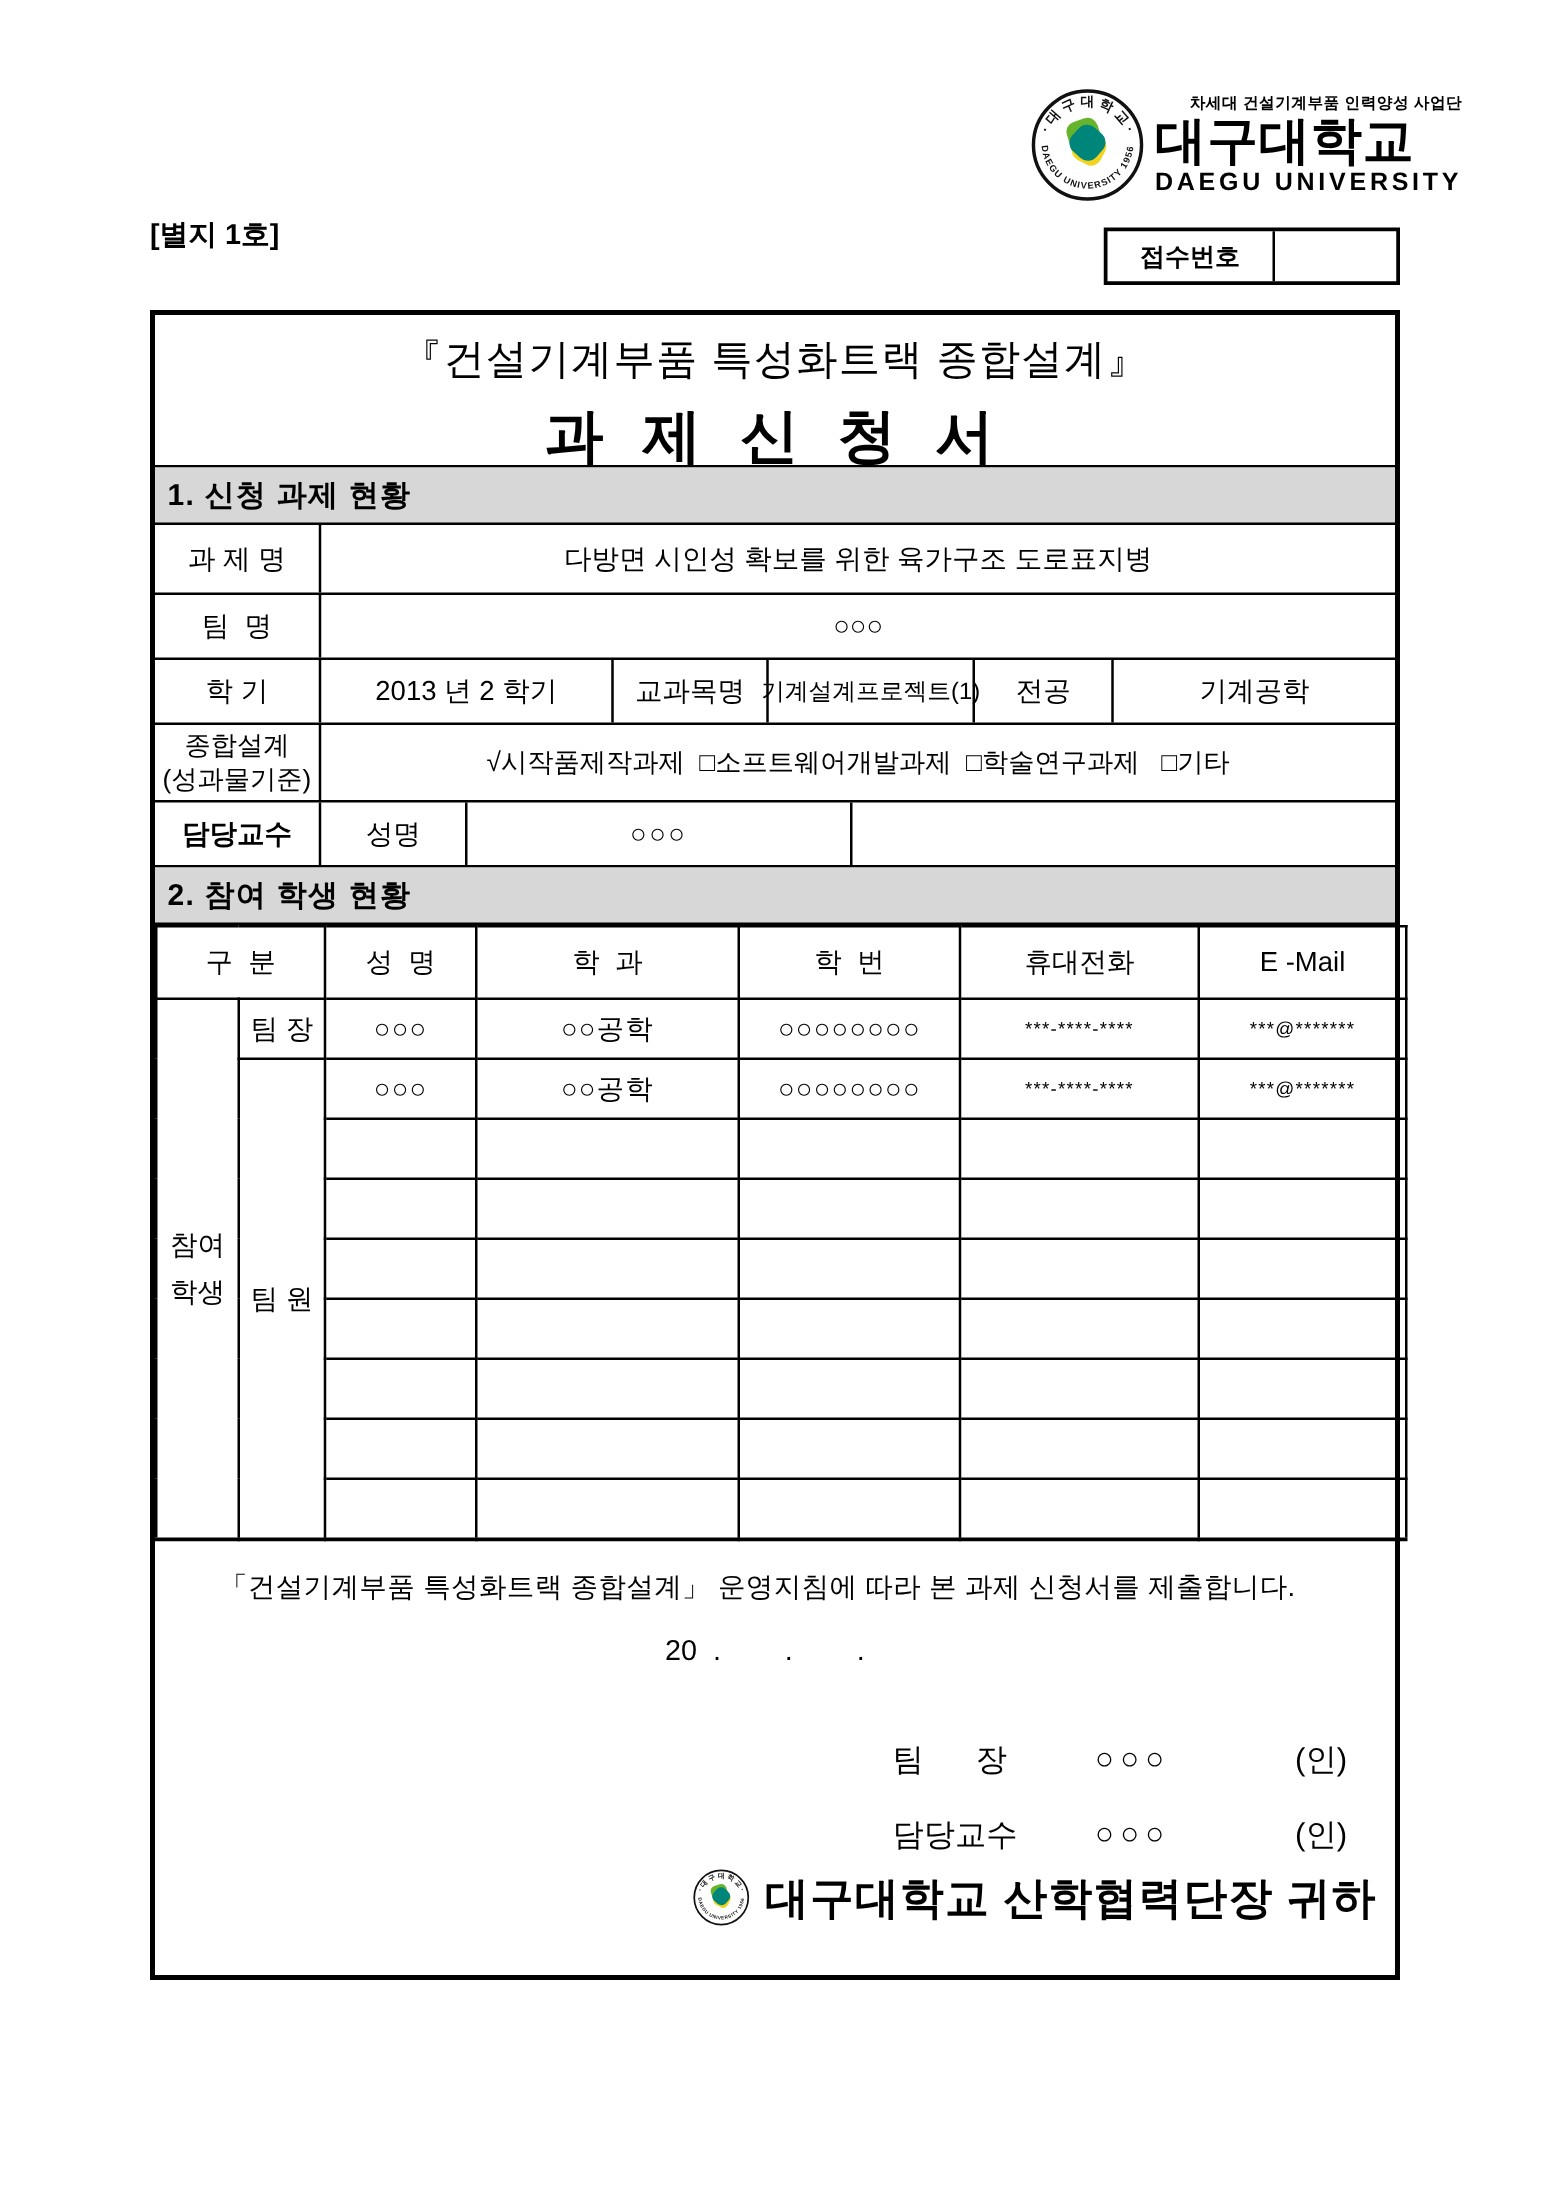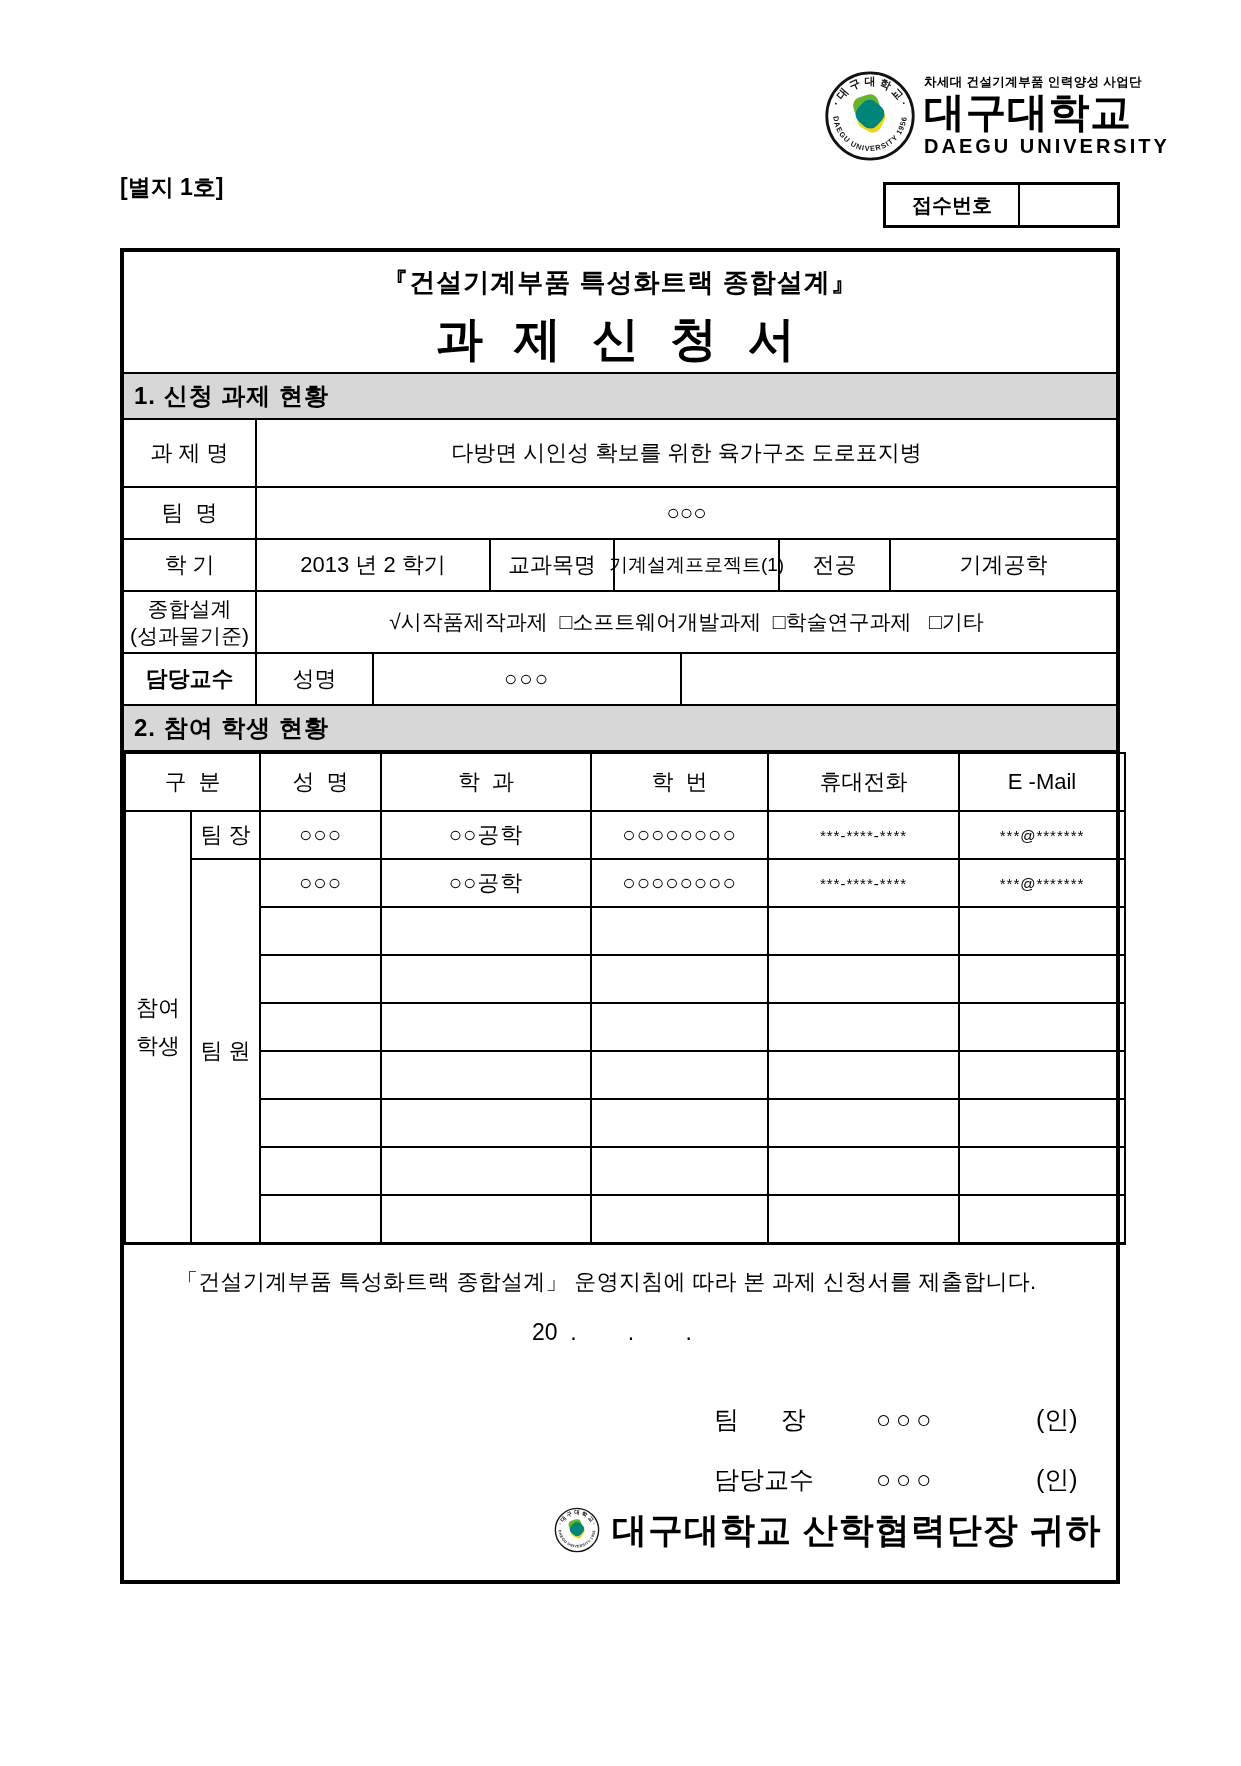--- a/index.html
+++ b/index.html
@@ -6,35 +6,35 @@
   html,body { background:#fff; }
   body {
     width:1241px; height:1766px; position:relative;
     font-family:"Liberation Sans", sans-serif; color:#000; overflow:hidden;
   }
 
   
   .logo-block { position:absolute; top:70px; left:824px; display:flex; align-items:center; }
   .seal-lg { width:92px; height:92px; flex:0 0 auto; }
   .logo-text { display:flex; flex-direction:column; line-height:1; margin-left:8px; }
-  .logo-sub { font-size:12.5px; font-weight:bold; letter-spacing:0.4px; margin-bottom:4px; white-space:pre; }
+  .logo-sub { font-size:12.5px; font-weight:bold; letter-spacing:0.4px; margin-bottom:4px; white-space:pre;text-align:right; }
   .logo-kr { font-size:41px; font-weight:bold; letter-spacing:0.5px; }
   .logo-en { font-size:20px; font-weight:bold; letter-spacing:3px; margin-top:3px; }
 
   
   .attachment { position:absolute; top:172px; left:120px; font-size:23px; font-weight:bold; }
   .receipt { position:absolute; top:182px; left:883px; width:237px; height:46px; border:3px solid #000; display:flex; }
   .receipt-label { width:134px; border-right:2px solid #000; display:flex; align-items:center; justify-content:center; font-size:20px; font-weight:bold; }
   .receipt-value { flex:1; }
 
   
   .form { position:absolute; top:248px; left:120px; width:1000px; height:1336px; border:4px solid #000; background:#fff; }
 
   .title-sec { height:122px; border-bottom:2px solid #000; text-align:center; padding-top:13px; }
-  .title-1 { font-size:26px; font-weight:bold; letter-spacing:1px; }
+  .title-1 { font-size:33px; font-weight:normal; letter-spacing:1px; }
   .title-2 { font-size:47px; font-weight:bold; letter-spacing:9px; margin-top:8px; white-space:pre; }
 
   .sec-head { height:46px; background:#d7d7d7; border-bottom:2px solid #000; display:flex; align-items:center; padding-left:10px; font-size:24px; font-weight:bold; letter-spacing:1px; }
 
   .s1 { display:flex; border-bottom:2px solid #000; }
   .cell { border-right:2px solid #000; display:flex; align-items:center; justify-content:center; font-size:22px; white-space:pre; text-align:center; }
   .cell:last-child { border-right:none; }
   .cell.grow { flex:1; }
   .lab { width:133px; flex:0 0 auto; }
   .lab2 { flex-direction:column; line-height:1.3; font-size:21px; }
@@ -108,21 +108,21 @@
 
 <div class="form">
 
   <div class="title-sec">
     <div class="title-1">『건설기계부품 특성화트랙 종합설계』</div>
     <div class="title-2">과 제 신 청 서</div>
   </div>
 
   <div class="sec-head">1. 신청 과제 현황</div>
 
-  <div class="s1" style="height:68px">
+  <div class="s1" style="height:56px">
     <div class="cell lab">과 제 명</div>
     <div class="cell grow">다방면 시인성 확보를 위한 육가구조 도로표지병</div>
   </div>
 
   <div class="s1" style="height:52px">
     <div class="cell lab">팀  명</div>
     <div class="cell grow">○○○</div>
   </div>
 
   <div class="s1" style="height:52px">

